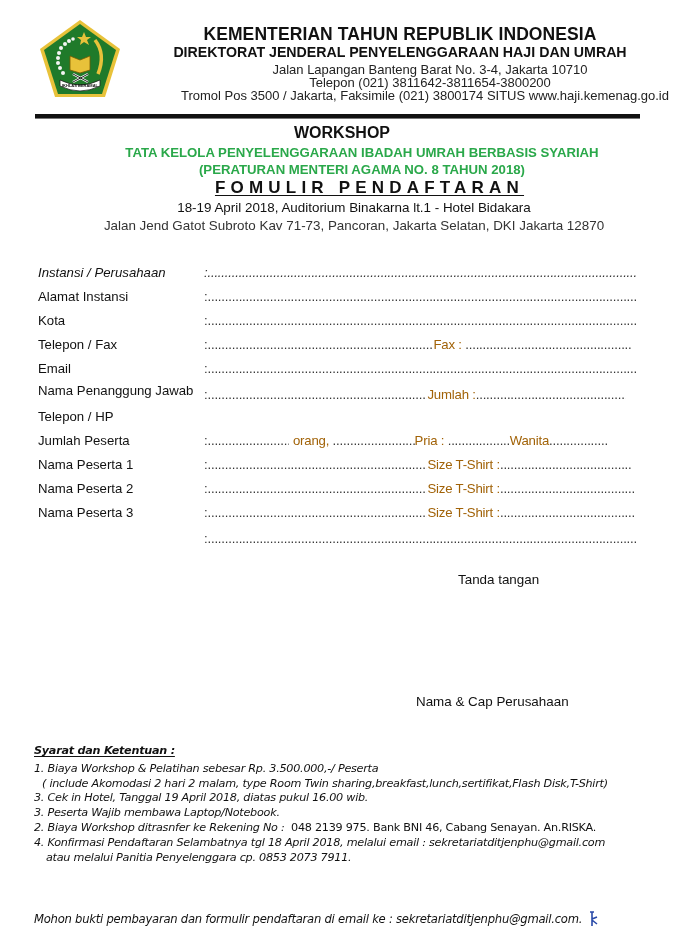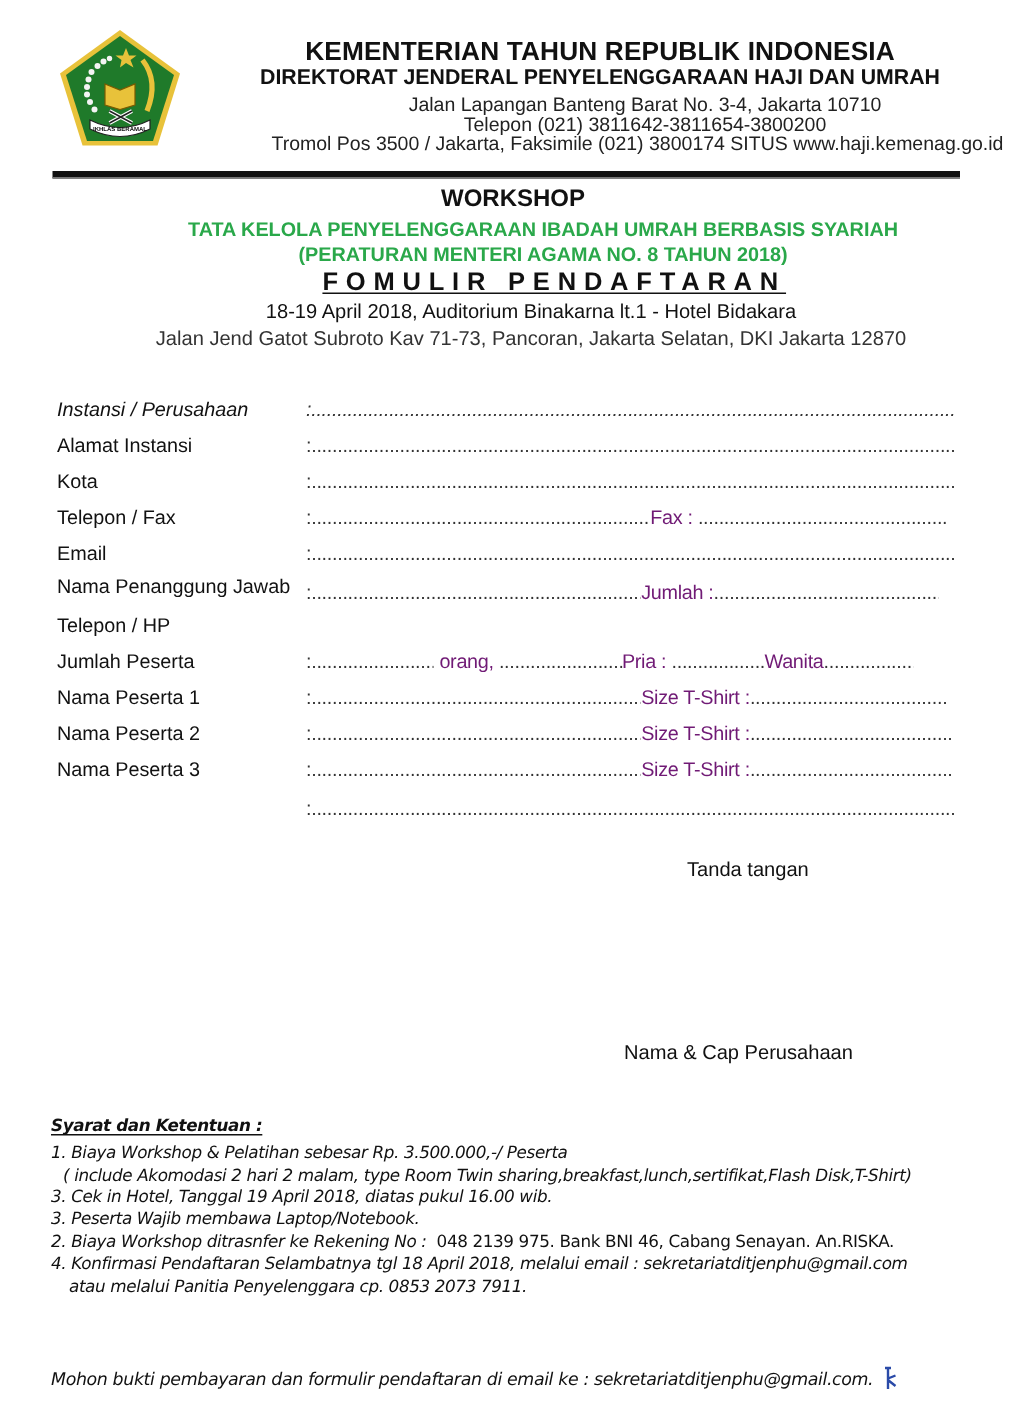--- a/index.html
+++ b/index.html
@@ -23,21 +23,21 @@
   .t-form span { text-decoration:underline; text-underline-offset:2px;padding-left:31px; }
   .t-date { top:200px; left:12px; font-size:13.4px; }
   .t-addr { top:218px; left:12px; font-size:13.4px; color:#333; }
 
   
   .row { position:absolute; left:38px; width:600px; height:20px; font-size:13.2px; white-space:nowrap; }
   .row .lbl { position:absolute; left:0; top:0; }
   .row .fill { position:absolute; left:166px; top:0; width:432px; overflow:hidden; color:#333; letter-spacing:-0.2px; }
   .dots { display:inline-block; overflow:hidden; vertical-align:bottom; white-space:nowrap; }
   .dots::after { content:"........................................................................................................................................................................................................................................"; }
-  .seg-lbl { color:#701a75; }
+  .seg-lbl { color:#a16207; }
 
   
   #sig-label { left:458px; top:572px; font-size:13.4px; }
   #company-label { left:416px; top:694px; font-size:13.4px; text-underline-offset:2px; }
 
   
   .terms { position:absolute; left:34px; font-family:"DejaVu Sans", sans-serif; font-style:italic; font-size:11.2px; white-space:nowrap; color:#111; letter-spacing:-0.25px; }
   .terms .normal { font-style:normal; }
   #terms-title { top:744px; font-weight:bold; text-decoration:underline; text-underline-offset:2px; }
   #foot { left:34px; top:912px; font-size:11.6px; }

